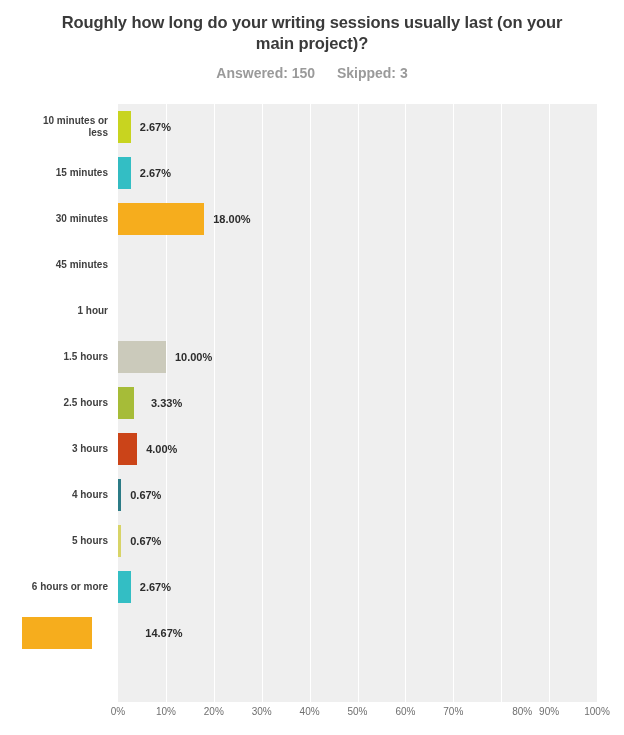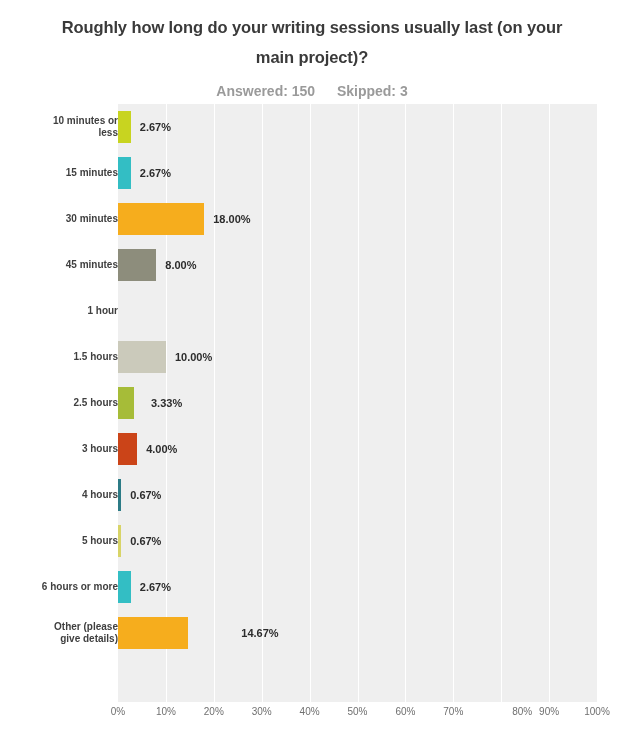--- a/index.html
+++ b/index.html
@@ -10,21 +10,21 @@
     color: #404040;
     overflow: hidden;
     position: relative;
   }
   #chart-card { width: 624px; height: 735px; position: relative; }
 
   
   #header { padding-top: 12px; text-align: center; }
   #chart-title {
     font-size: 16.5px; font-weight: bold; color: #3a3a3a;
-    line-height: 30px; letter-spacing: -0.1px;
+    line-height: 21px; letter-spacing: -0.1px;
     padding: 0 60px;
   }
   #chart-subtitle {
     margin-top: 11px;
     font-size: 14px; font-weight: bold; color: #9a9a9a;
   }
   #chart-subtitle .gap { display: inline-block; width: 14px; }
 
   
   #plot-wrap {
@@ -48,20 +48,21 @@
     width: 580px; height: 598px;
   }
   .bar-row {
     position: relative;
     height: 46px;
     display: flex;
     align-items: center;
   }
   .cat-label {
     width: 96px;
+    padding-right: 10px;
     text-align: right;
     font-size: 10px;
     font-weight: bold;
     color: #3f3f3f;
     line-height: 12px;
     white-space: pre-line;
     flex: none;
   }
   .bar-track {
     position: relative;
@@ -146,24 +147,20 @@
         </div>
         <div class="bar-row">
           <div class="cat-label">30 minutes</div>
           <div class="bar-track">
             <div class="bar" style="width: 86.22px; background: rgb(246, 173, 29);"></div>
             <span class="bar-value" style="left: 95.22px;">18.00%</span>
           </div>
         </div>
         <div class="bar-row">
           <div class="cat-label">45 minutes</div>
-          <div class="bar-track">
-            <div class="bar" style="width: 38.32px; background: rgb(141, 141, 124);"></div>
-            <span class="bar-value" style="left: 47.32px;">8.00%</span>
-          </div>
         </div>
         <div class="bar-row">
           <div class="cat-label">1 hour</div>
         </div>
         <div class="bar-row">
           <div class="cat-label">1.5 hours</div>
           <div class="bar-track">
             <div class="bar" style="width: 47.9px; background: rgb(203, 202, 187);"></div>
             <span class="bar-value" style="left: 56.9px;">10.00%</span>
           </div>
@@ -197,22 +194,20 @@
           </div>
         </div>
         <div class="bar-row">
           <div class="cat-label">6 hours or more</div>
           <div class="bar-track">
             <div class="bar" style="width: 12.7893px; background: rgb(51, 190, 196);"></div>
             <span class="bar-value" style="left: 21.7893px;">2.67%</span>
           </div>
         </div>
         <div class="bar-row">
-          <div class="cat-label">Other (please
-give details)</div>
           <div class="bar-track">
             <div class="bar" style="width: 70.2693px; background: rgb(246, 173, 29);"></div>
             <span class="bar-value" style="left: 79.2693px; margin-left: 44px;">14.67%</span>
           </div>
         </div>
       </div>
   </div>
 
   <div id="x-axis">
       <span class="x-tick" style="left: 0px;">0%</span>

